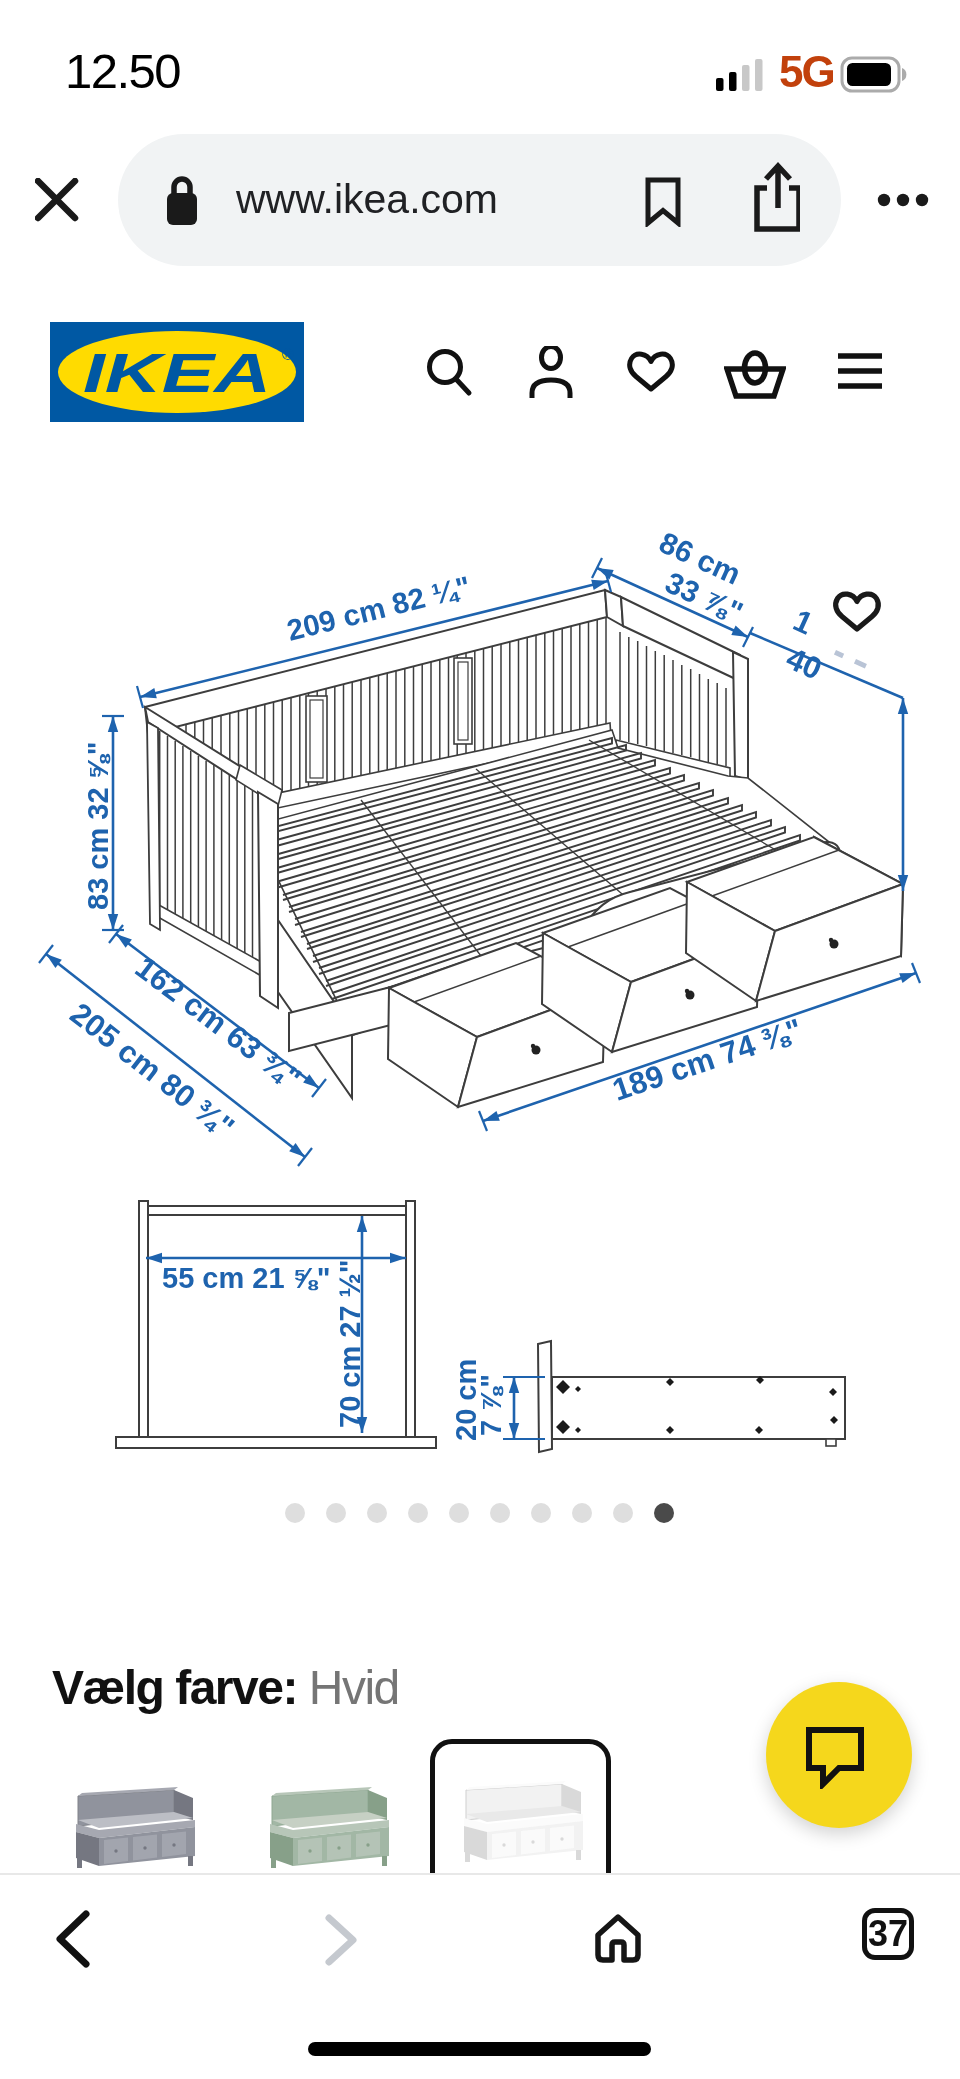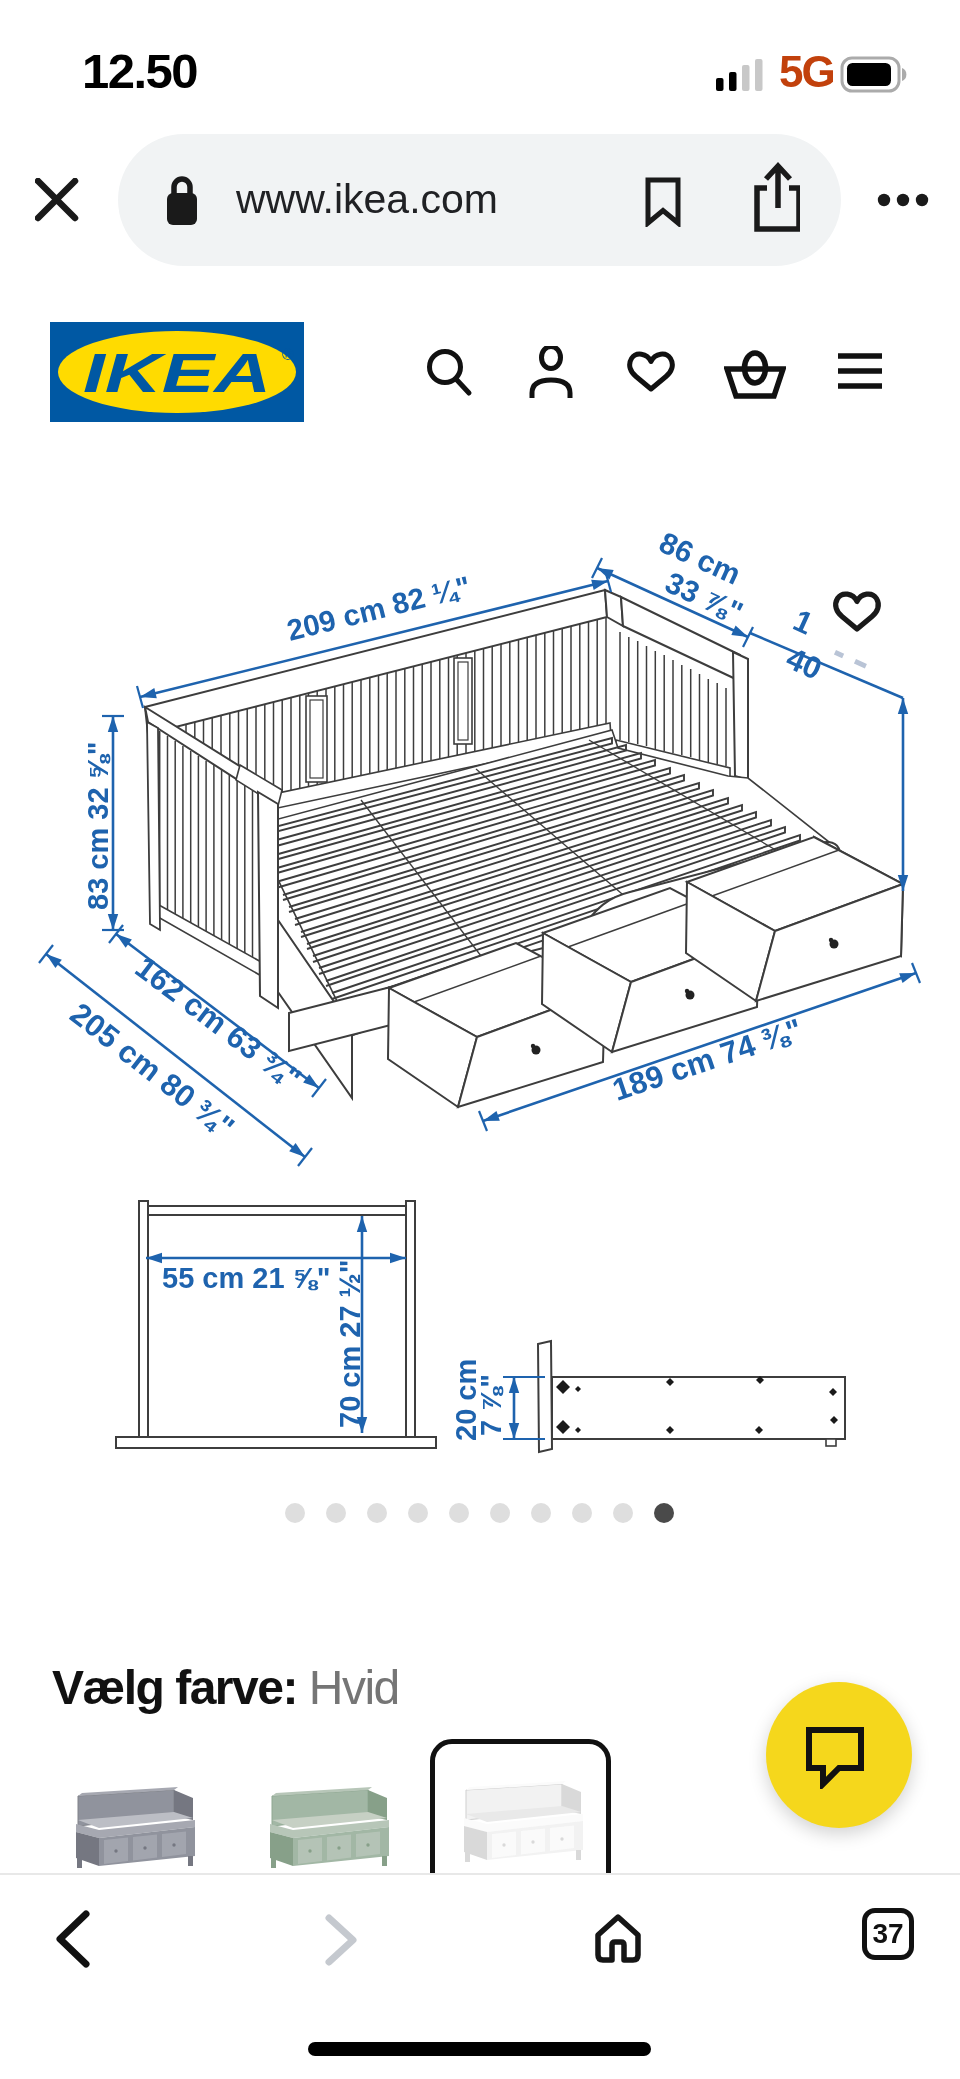--- a/index.html
+++ b/index.html
@@ -1,21 +1,21 @@
 <!DOCTYPE html>
 <html><head><meta charset="utf-8">
 <style>
 html,body{margin:0;padding:0;background:#fff;font-family:"Liberation Sans",sans-serif;}
 #page{position:relative;width:960px;height:2079px;overflow:hidden;background:#fff;}
 .abs{position:absolute;}
 </style></head>
 <body>
 <div id="page">
 
-<div class="abs" style="left:82px;top:43px;font-size:49px;font-weight:bold;color:#000;letter-spacing:-1.5px">12.50</div>
+<div class="abs" style="left:65px;top:43px;font-size:49px;font-weight:normal;color:#000;letter-spacing:-1.5px">12.50</div>
 <svg class="abs" style="left:714px;top:56px" width="56" height="38">
 <rect x="2" y="22" width="7.5" height="13" rx="2" fill="#000"></rect>
 <rect x="15" y="16" width="7.5" height="19" rx="2" fill="#000"></rect>
 <rect x="28" y="9" width="7.5" height="26" rx="2" fill="#c8c8c8"></rect>
 <rect x="41" y="3" width="7.5" height="32" rx="2" fill="#c8c8c8"></rect>
 </svg>
 <div class="abs" style="left:779px;top:47px;font-size:44px;font-weight:700;color:#c2410c;letter-spacing:-2px">5G</div>
 <svg class="abs" style="left:840px;top:56px" width="70" height="38">
 <rect x="2" y="2" width="57" height="33" rx="10" fill="none" stroke="#ababab" stroke-width="3"></rect>
 <rect x="7" y="7" width="44" height="23" rx="5.5" fill="#000"></rect>
@@ -369,15 +369,15 @@
 <div class="abs" style="left:0;top:1873px;width:960px;height:206px;background:#fff;border-top:2px solid #e8e8e8"></div>
 <svg class="abs" style="left:52px;top:1910px" width="40" height="58">
 <path d="M34,4 L8,29 L34,54" fill="none" stroke="#111" stroke-width="7" stroke-linecap="round" stroke-linejoin="round"></path>
 </svg>
 <svg class="abs" style="left:322px;top:1914px" width="40" height="52">
 <path d="M7,4 L31,26 L7,48" fill="none" stroke="#c5c9cf" stroke-width="7" stroke-linecap="round" stroke-linejoin="round"></path>
 </svg>
 <svg class="abs" style="left:593px;top:1911px" width="50" height="54">
 <path d="M5,24 L25,6 L45,24 V44 Q45,49 40,49 H31 V34 Q31,31 28,31 H22 Q19,31 19,34 V49 H10 Q5,49 5,44 Z" fill="none" stroke="#151515" stroke-width="5.5" stroke-linejoin="round"></path>
 </svg>
-<div class="abs" style="left:862px;top:1908px;width:52px;height:52px;border:5px solid #111;border-radius:13px;box-sizing:border-box;text-align:center;line-height:42px;font-size:28px;font-weight:bold;color:#111">37</div>
+<div class="abs" style="left:862px;top:1908px;width:52px;height:52px;border:5px solid #111;border-radius:13px;box-sizing:border-box;text-align:center;line-height:42px;font-size:36px;font-weight:bold;color:#111">37</div>
 <div class="abs" style="left:308px;top:2042px;width:343px;height:14px;border-radius:7px;background:#000"></div>
 
 </div>
 </body></html>

